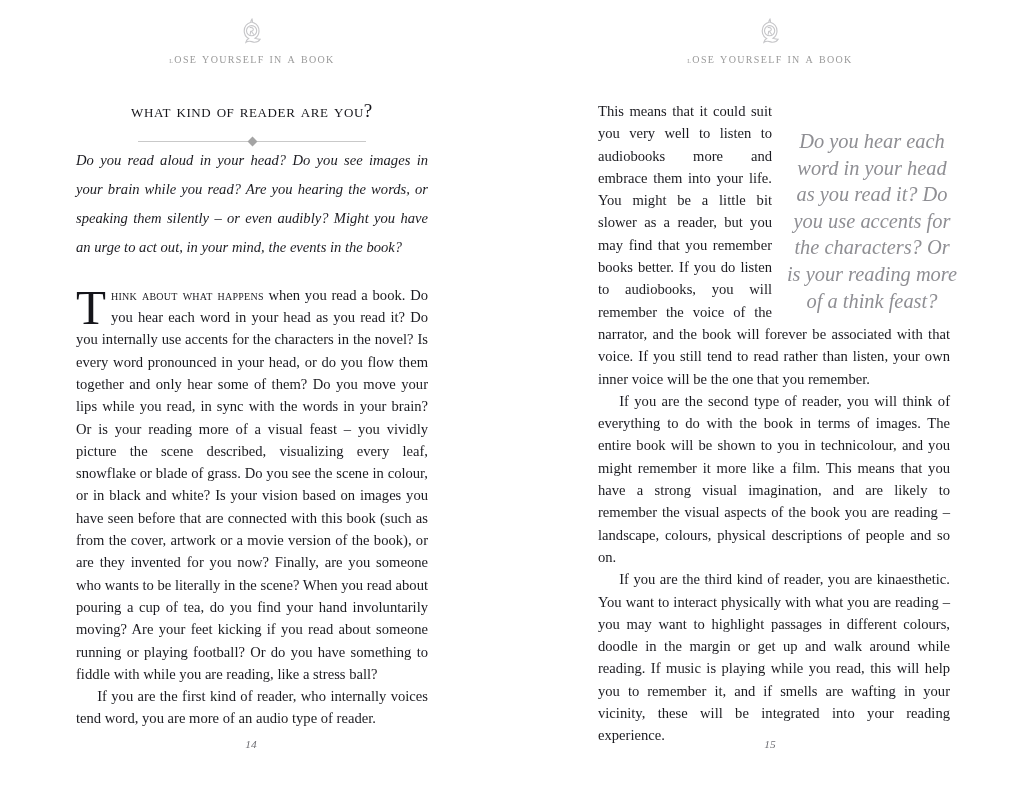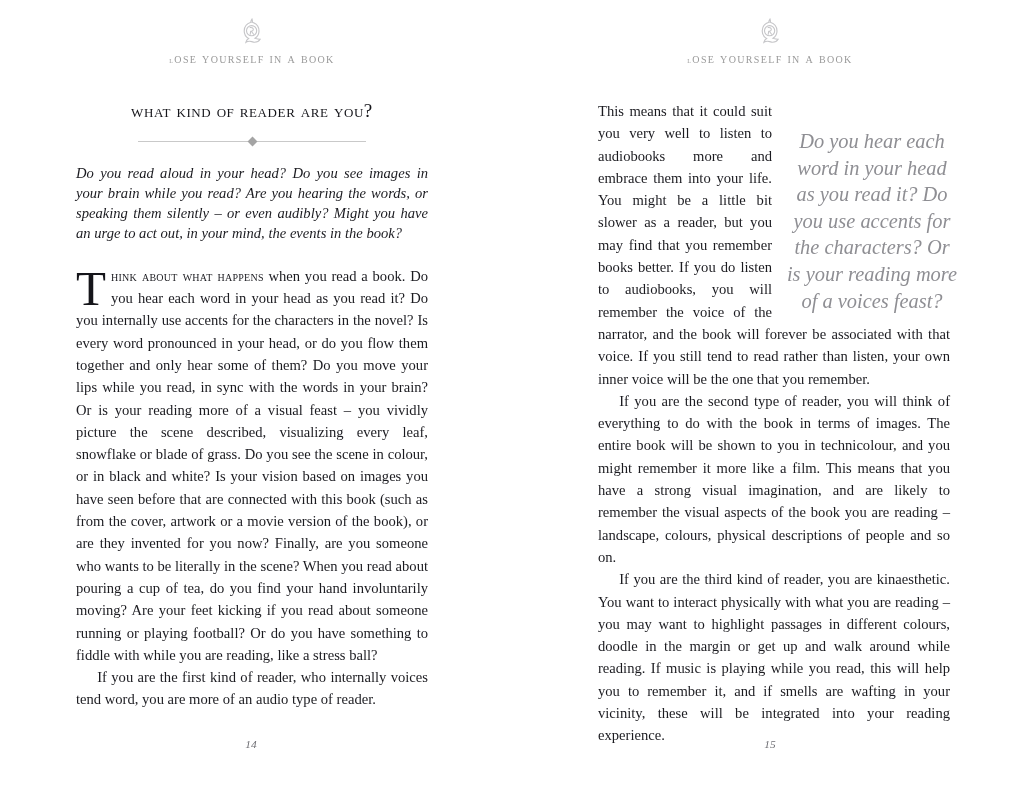--- a/index.html
+++ b/index.html
@@ -107,23 +107,22 @@
     margin: 0;
     font-size: 14.6px;
     line-height: 22.3px;
     text-align: justify;
     text-justify: inter-word;
     color: #1b1b20;
     hyphens: manual;
   }
   p.intro {
     font-style: italic;
-    margin-top: 17px;
     font-size: 14.6px;
-    line-height: 20px;
+    line-height: 29px;
   }
   p.body-first {
     margin-top: 22px;
   }
   p.indent { text-indent: 1.45em; }
 
   
   .dropcap {
     float: left;
     font-size: 49px;
@@ -204,21 +203,21 @@
     <div class="running-head">
       <svg class="ornament" viewBox="0 0 26 30">
         <path d="M13 1.2 C13 1.2 13.6 3.2 13.3 4.2 C16.9 5.4 20 8.7 20 12.9 C20 16 18.4 18.7 16 20.3 C17.6 20.8 19.3 21.2 21.1 21.2 C21.1 21.2 19.4 24.2 15.6 24.2 C13.6 24.2 12.2 23.2 10.6 23.2 C8.4 23.2 6.9 24.4 6.9 24.4 C6.9 24.4 7.4 21.6 9.6 20.4 C7 18.9 5.2 16.1 5.2 12.9 C5.2 8.7 8.3 5.4 11.9 4.2 C11.6 3.2 13 1.2 13 1.2 Z" fill="none" stroke="#b0b0b4" stroke-width="1.15"></path>
         <circle cx="12.6" cy="12.7" r="5.1" fill="none" stroke="#b0b0b4" stroke-width="1.1"></circle>
         <path d="M11.1 9.6 C12.6 9.3 14.1 9.9 14.3 11.2 C14.5 12.4 13.4 13.1 12.3 13.2 L14.6 16.3 M11.7 13.2 L11.2 16.3" fill="none" stroke="#b0b0b4" stroke-width="1.05" stroke-linecap="round"></path>
       </svg>
       <div class="running-head-text">Lose Yourself in a Book</div>
     </div>
 
     <div class="textblock">
-      <p class="pullquote">Do you hear each word in your head as you read it? Do you use accents for the characters? Or is your reading more of a voices feast?</p>
+      <p class="pullquote">Do you hear each word in your head as you read it? Do you use accents for the characters? Or is your reading more of a think feast?</p>
 
       <p>This means that it could suit you very well to listen to audiobooks more and embrace them into your life. You might be a little bit slower as a reader, but you may find that you remember books better. If you do listen to audiobooks, you will remember the voice of the narrator, and the book will forever be associated with that voice. If you still tend to read rather than listen, your own inner voice will be the one that you remember.</p>
       <p class="indent">If you are the second type of reader, you will think of everything to do with the book in terms of images. The entire book will be shown to you in technicolour, and you might remember it more like a film. This means that you have a strong visual imagination, and are likely to remember the visual aspects of the book you are reading – landscape, colours, physical descriptions of people and so on.</p>
       <p class="indent">If you are the third kind of reader, you are kinaesthetic. You want to interact physically with what you are reading – you may want to highlight passages in different colours, doodle in the margin or get up and walk around while reading. If music is playing while you read, this will help you to remember it, and if smells are wafting in your vicinity, these will be integrated into your reading experience.</p>
     </div>
 
     <div class="folio">15</div>
   </div>
 
 </div>

